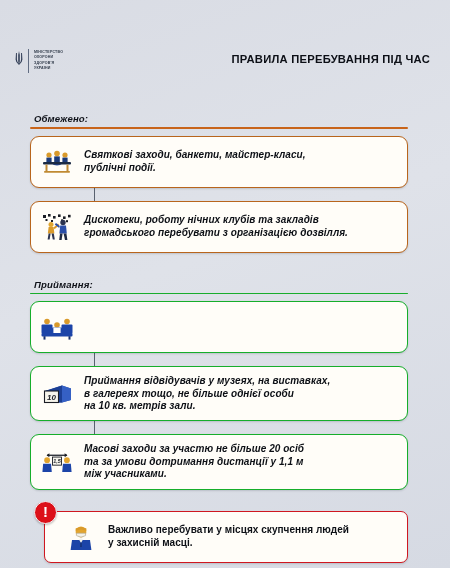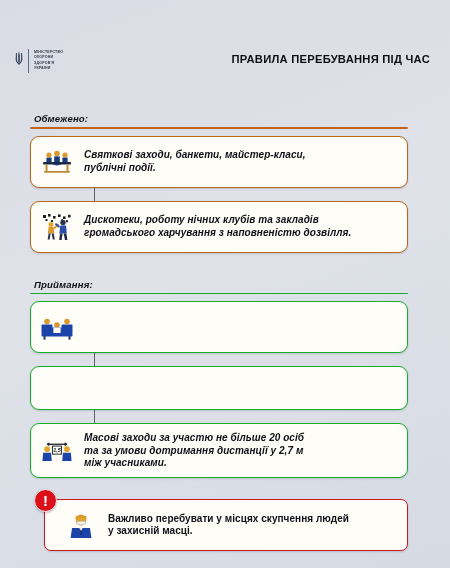--- a/index.html
+++ b/index.html
@@ -261,21 +261,21 @@
         <path d="M11.6 21.5 L13.8 21.5 L14.8 27.5 L12.8 27.5 Z" fill="#2b3350"></path>
         <path d="M13.6 15.5 L18 11.5 L19.2 13 L14.6 17.2 Z" fill="#d99a2b"></path>
         <circle cx="23" cy="10.5" r="2.7" fill="#2b3350"></circle>
         <path d="M20.2 13.4 L26 13.4 L26.8 21.5 L19.4 21.5 Z" fill="#2a4ea8"></path>
         <path d="M20 21.5 L22.6 21.5 L21.6 28 L19.2 28 Z" fill="#1f2a44"></path>
         <path d="M23.6 21.5 L26.4 21.5 L27.4 28 L25 28 Z" fill="#1f2a44"></path>
         <path d="M19.8 14 L16 11 L14.8 12.6 L19.2 16 Z" fill="#2a4ea8"></path>
       </svg>
     </div>
     <div class="card-text">Дискотеки, роботу нічних клубів та закладів
-громадського харчування з наповненістю дозвілля.</div>
+громадського перебувати з організацією дозвілля.</div>
   </div>
 </div>
 
 <div class="spacer-lg"></div>
 
 <div class="section">
 
   <div class="section-head">
     <div class="section-label">Приймання:</div>
   </div>
@@ -294,40 +294,52 @@
         <rect x="1.5" y="21" width="31" height="3.4" rx="1" fill="#1c44a8"></rect>
         <rect x="3.5" y="24.2" width="2" height="3.4" fill="#16306e"></rect>
         <rect x="28.5" y="24.2" width="2" height="3.4" fill="#16306e"></rect>
       </svg>
     </div>
   </div>
 
   <div class="connector"></div>
 
   <div class="card allowed">
+    <div class="card-icon">
+      <svg width="34" height="30" viewBox="0 0 34 30" aria-hidden="true">
+        <path d="M5 12 L22 6.5 L31 9.5 L31 21 L22 23.5 L5 23.5 Z" fill="#2a4ea8"></path>
+        <path d="M5 12 L22 6.5 L22 23.5 L5 23.5 Z" fill="#1c3f94"></path>
+        <rect x="4.5" y="12" width="14" height="11.5" fill="#f6f4ec" stroke="#1a1d25" stroke-width="1.1"></rect>
+        <text x="11.5" y="20.6" font-family="Liberation Sans, sans-serif" font-size="8" font-weight="700" text-anchor="middle" fill="#1a1d25">10</text>
+        <path d="M22 6.5 L31 9.5 L31 21 L22 23.5 Z" fill="#3560c4"></path>
+      </svg>
+    </div>
+    <div class="card-text">Приймання відвідувачів у музеях, на виставках,
+в галереях тощо, не більше однієї особи
+на 10 кв. метрів зали.</div>
   </div>
 
   <div class="connector"></div>
 
   <div class="card allowed">
     <div class="card-icon">
       <svg width="40" height="30" viewBox="0 0 40 30" aria-hidden="true">
         <path d="M9 7.5 L31 7.5" stroke="#1a1d25" stroke-width="1.4" fill="none"></path>
         <path d="M11.5 5.2 L8.4 7.5 L11.5 9.8 Z" fill="#1a1d25"></path>
         <path d="M28.5 5.2 L31.6 7.5 L28.5 9.8 Z" fill="#1a1d25"></path>
         <circle cx="9" cy="13" r="3.2" fill="#e3a52e"></circle>
         <circle cx="31" cy="13" r="3.2" fill="#e3a52e"></circle>
         <path d="M4.6 17 L13.4 17 L14.2 26 L3.8 26 Z" fill="#1c44a8"></path>
         <path d="M26.6 17 L35.4 17 L36.2 26 L25.8 26 Z" fill="#1c44a8"></path>
         <rect x="15" y="9.5" width="10" height="9" fill="#f6f4ec" stroke="#1a1d25" stroke-width="1"></rect>
         <text x="20" y="16.4" font-family="Liberation Sans, sans-serif" font-size="6" font-weight="700" text-anchor="middle" fill="#1a1d25">1,5</text>
       </svg>
     </div>
     <div class="card-text">Масові заходи за участю не більше 20 осіб
-та за умови дотримання дистанції у 2,7 м
+та за умови дотримання дистанції у 1,1 м
 між учасниками.</div>
   </div>
 </div>
 
 <div class="spacer-lg"></div>
 
 <div class="important-wrap">
 
   <div class="badge">
     <span class="badge-glyph">!</span>

